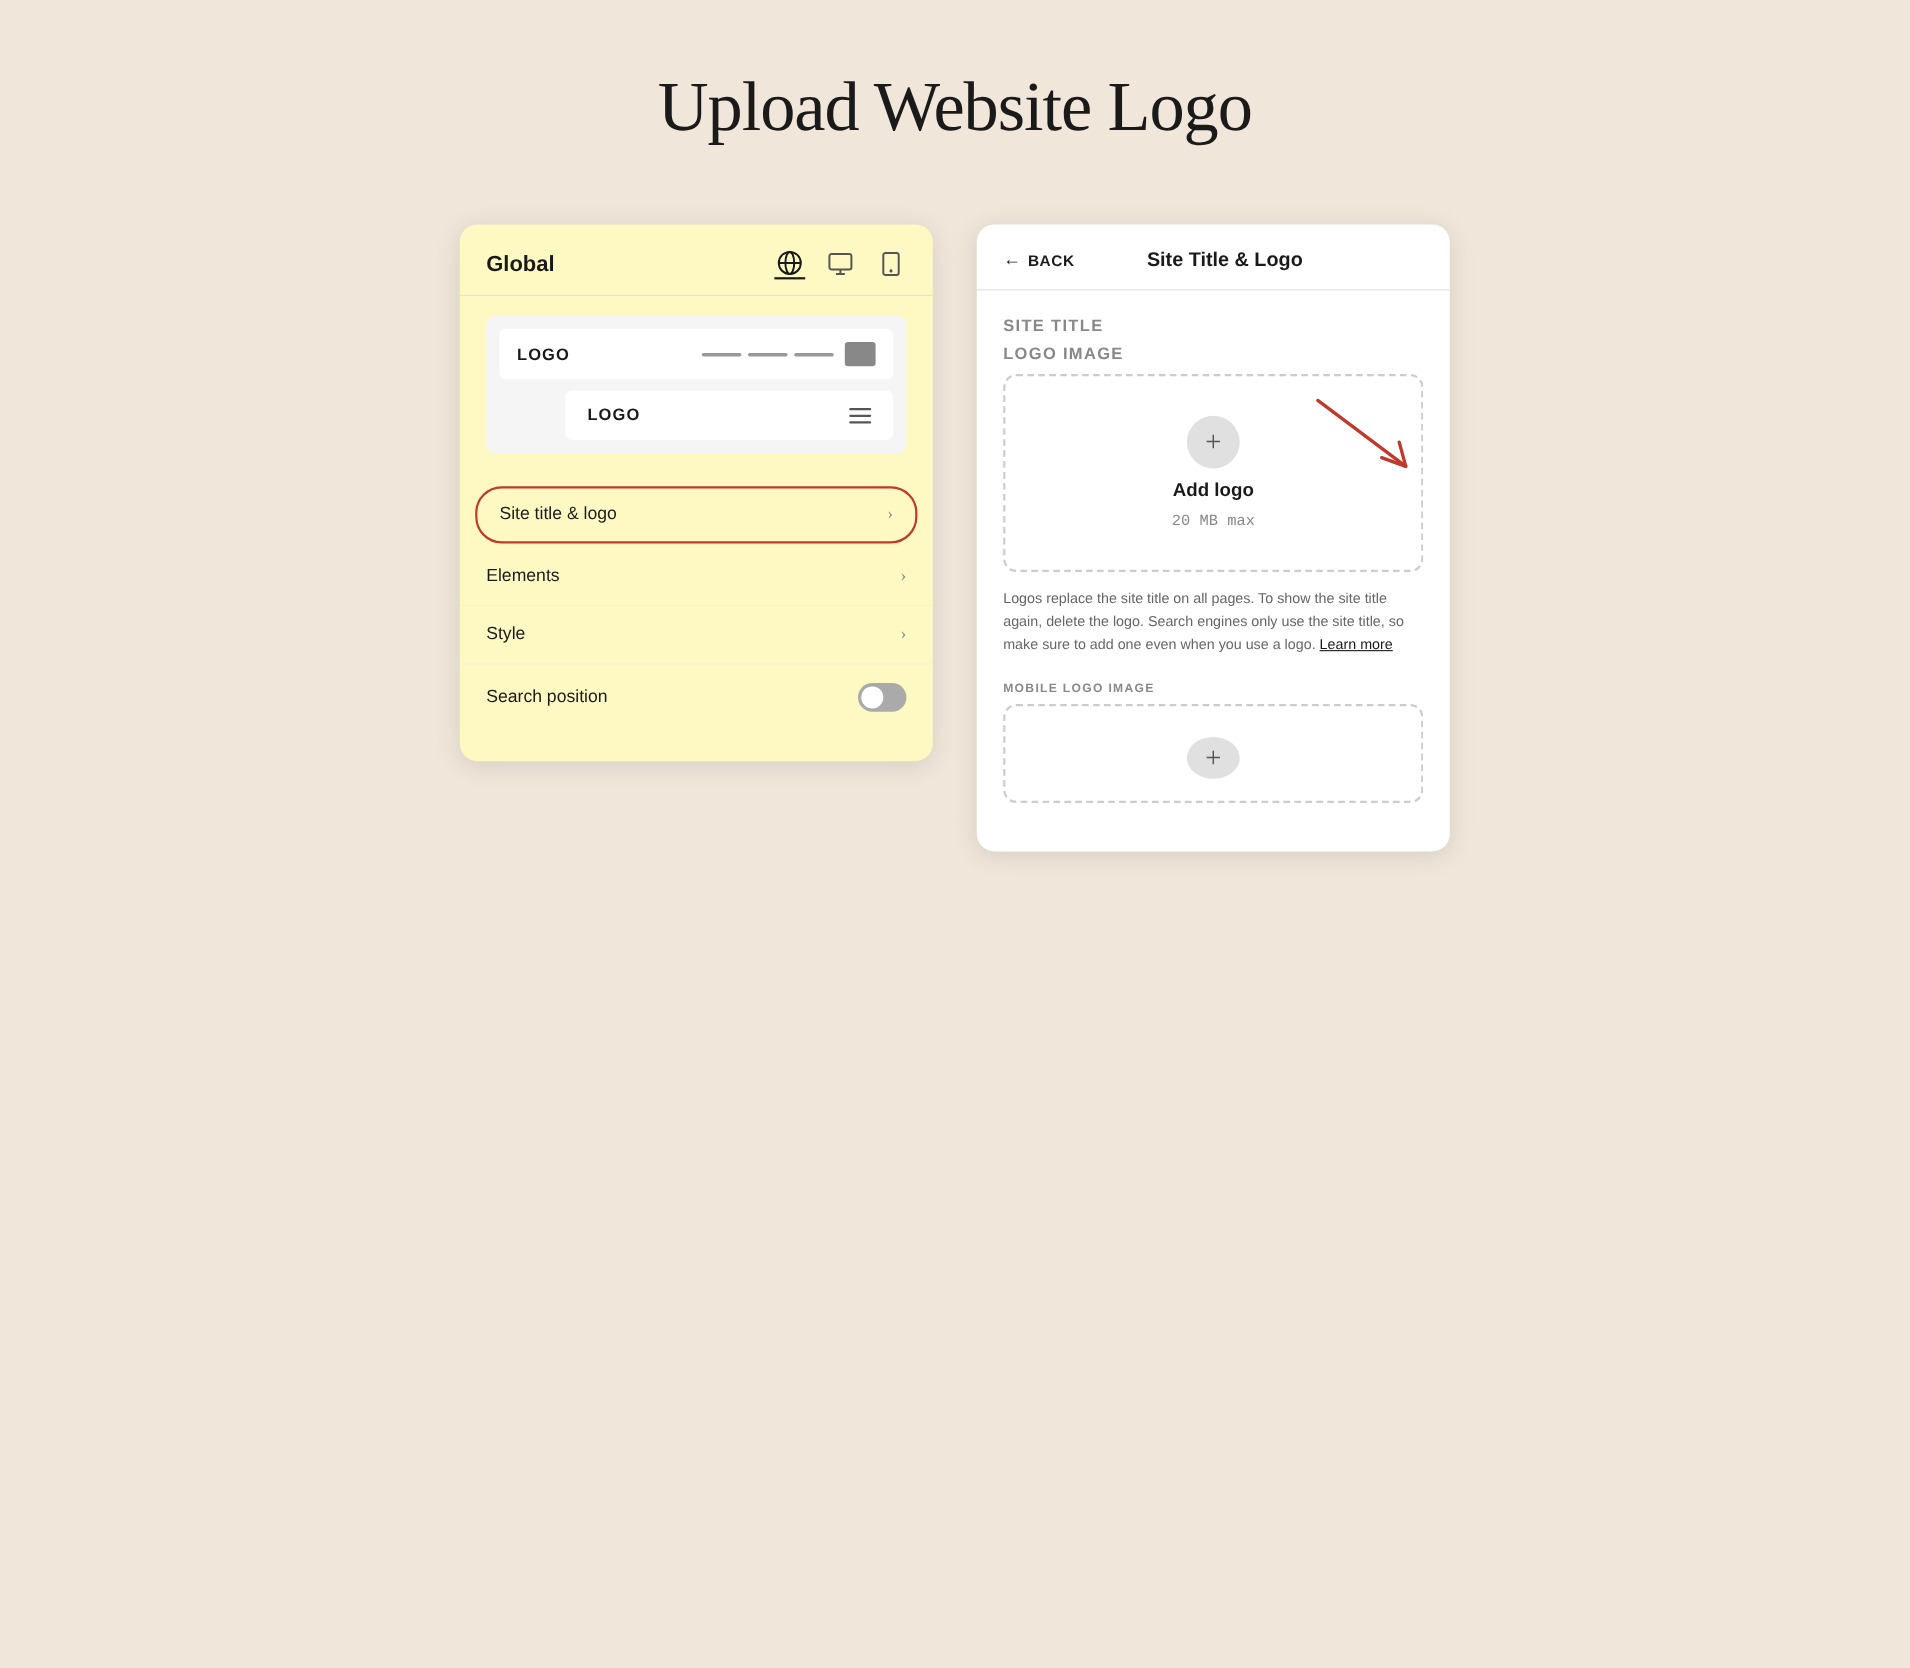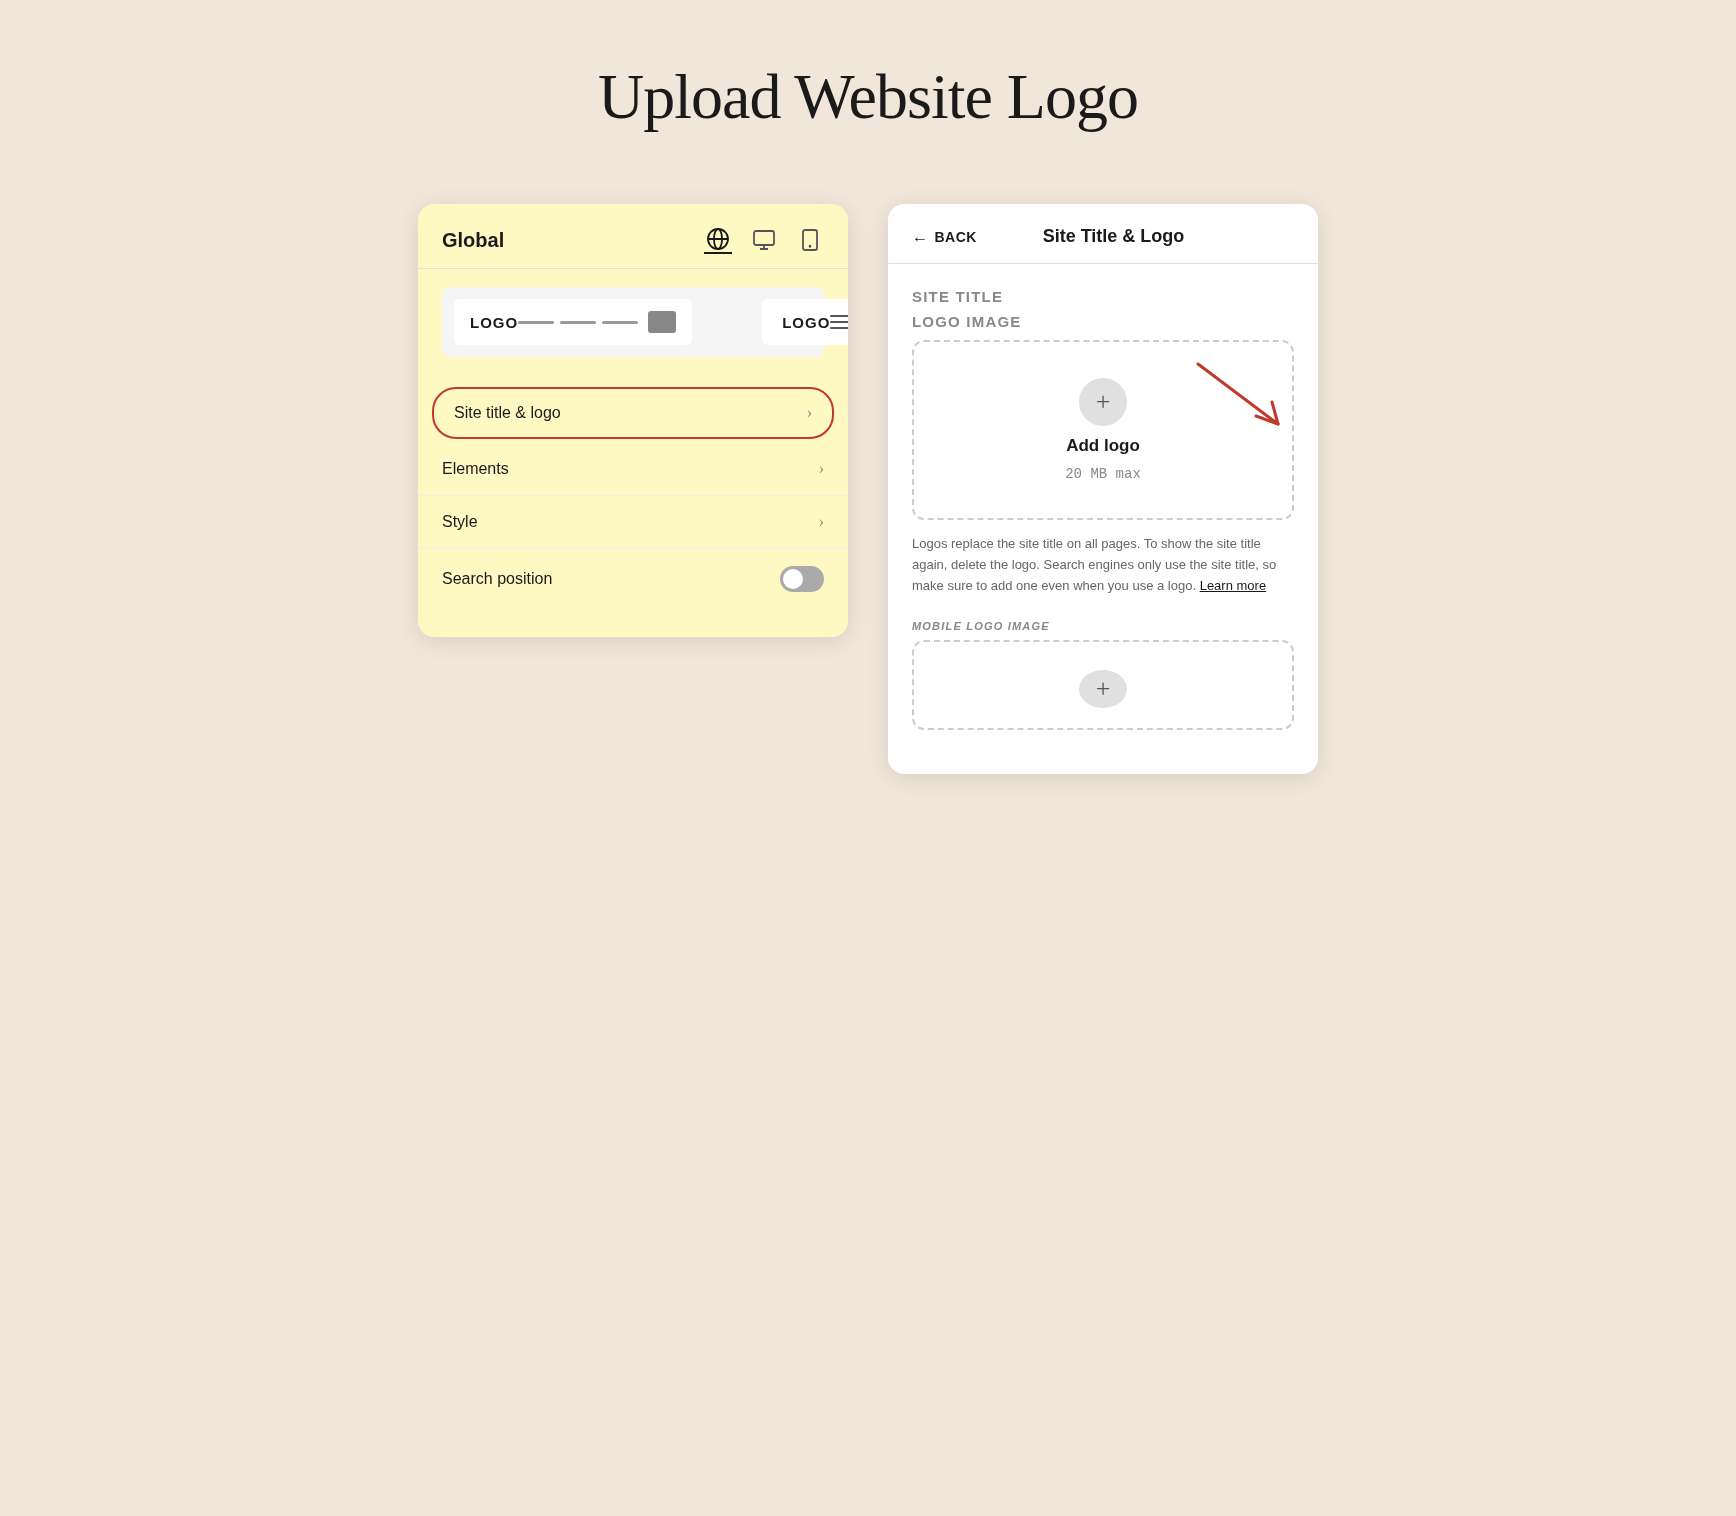--- a/index.html
+++ b/index.html
@@ -87,21 +87,21 @@
       margin: 14px 0 0 0;
     }
 
     
     .preview-area {
       margin: 18px 24px;
       background: #f5f5f5;
       border-radius: 8px;
       padding: 12px;
       display: flex;
-      flex-direction: row;
+      flex-direction: column;
       gap: 10px;
     }
 
     .preview-bar-top {
       background: #ffffff;
       border-radius: 6px;
       padding: 12px 16px;
       display: flex;
       align-items: center;
       justify-content: space-between;
@@ -357,21 +357,20 @@
     }
 
     .mobile-logo-label {
       font-family: Arial, sans-serif;
       font-size: 11px;
       font-weight: 700;
       color: #888;
       letter-spacing: 1.2px;
       text-transform: uppercase;
       margin-bottom: 8px;
-      font-style: italic;
     }
 
     .mobile-logo-box {
       border: 2px dashed #cccccc;
       border-radius: 12px;
       padding: 28px 20px 20px 20px;
       display: flex;
       flex-direction: column;
       align-items: center;
       justify-content: center;

